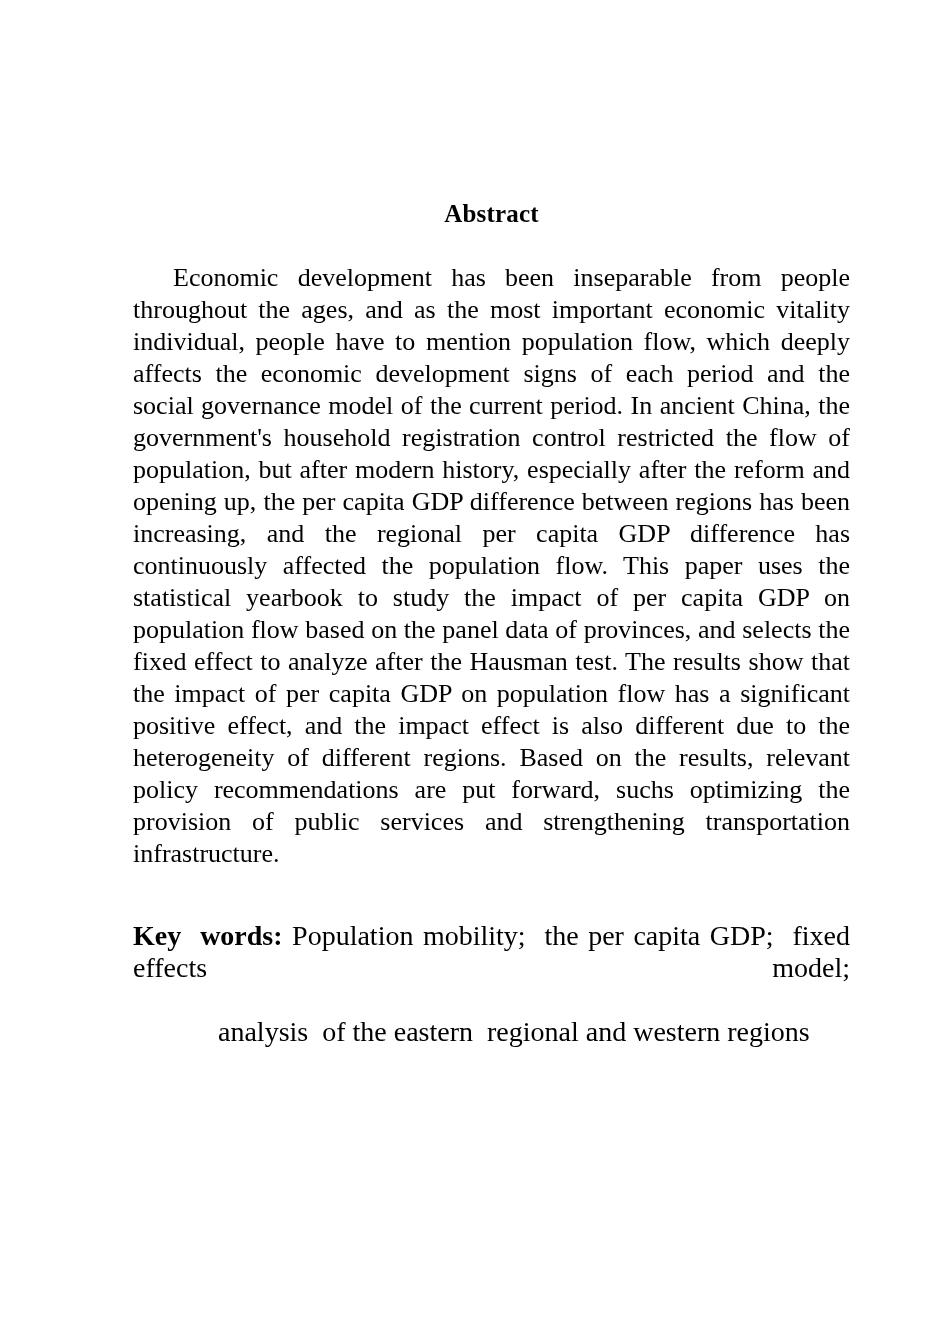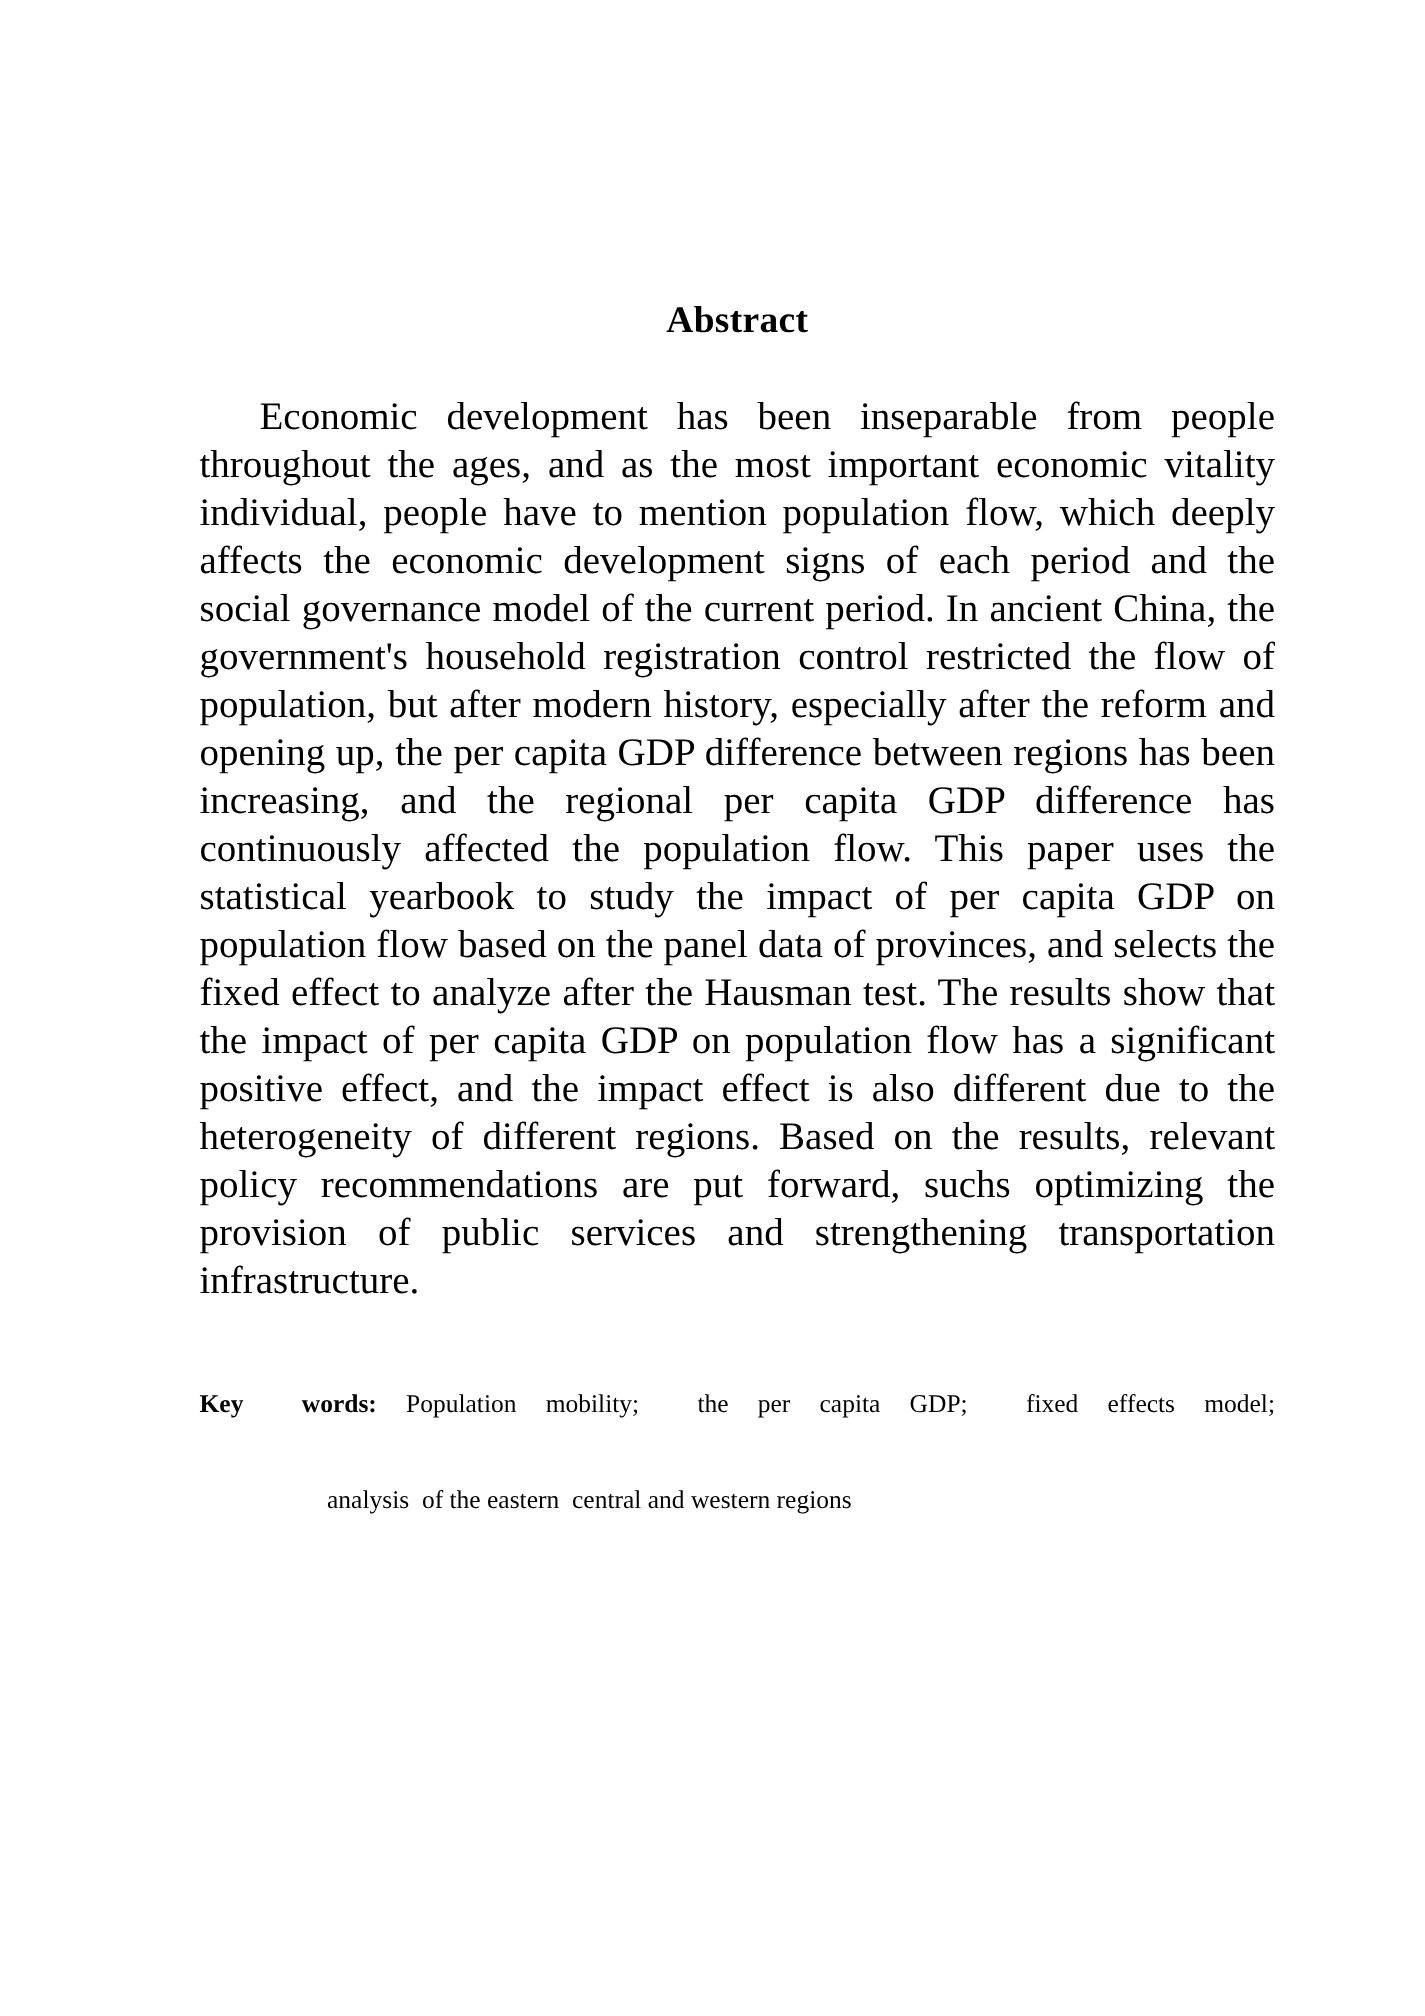--- a/index.html
+++ b/index.html
@@ -48,21 +48,21 @@
     text-align: justify;
     text-justify: inter-word;
     text-indent: 40px;
     hyphens: none;
     word-spacing: 0.1px;
   }
 
   .keywords-block {
     margin: 0;
     padding-top: 50px;
-    font-size: 17px;
+    font-size: 28px;
     line-height: 32px;
   }
 
   .kw-line-1 {
     text-align: justify;
     text-justify: inter-word;
     margin: 0;
   }
 
   
@@ -94,17 +94,17 @@
 
 <div class="page">
   <div class="content">
 
     <h1 class="doc-title">Abstract</h1>
 
     <p class="abstract-body">Economic development has been inseparable from people throughout the ages, and as the most important economic vitality individual, people have to mention population flow, which deeply affects the economic development signs of each period and the social governance model of the current period. In ancient China, the government's household registration control restricted the flow of population, but after modern history, especially after the reform and opening up,  the per capita GDP  difference between regions has been increasing, and the regional per capita GDP difference has continuously affected the population flow. This paper uses the statistical yearbook to study the impact of per capita GDP on population flow based on the panel data of provinces, and selects the fixed effect to analyze after the Hausman test. The results show that the impact of per capita GDP on population flow has a significant positive effect, and the impact effect is also different due to the heterogeneity of different regions. Based on the results, relevant policy recommendations are put forward, suchs optimizing the provision of public services and strengthening transportation infrastructure.</p>
 
     <div class="keywords-block">
       <div class="kw-line-1"><span class="kw-label">Key  words:</span><span class="kw-values"> Population mobility;  the per capita GDP;  fixed effects model;</span></div>
-      <div class="kw-line-2">analysis  of the eastern  central and western regions</div>
+      <div class="kw-line-2">analysis  of the eastern  regional and western regions</div>
     </div>
 
   </div>
 </div>
 
 </body></html>

